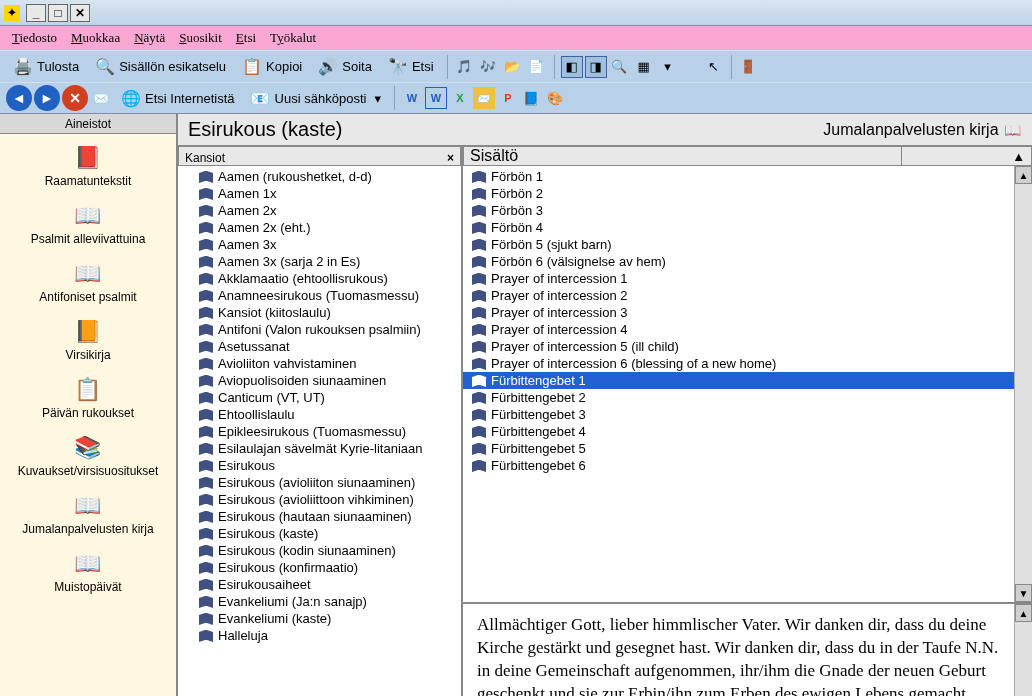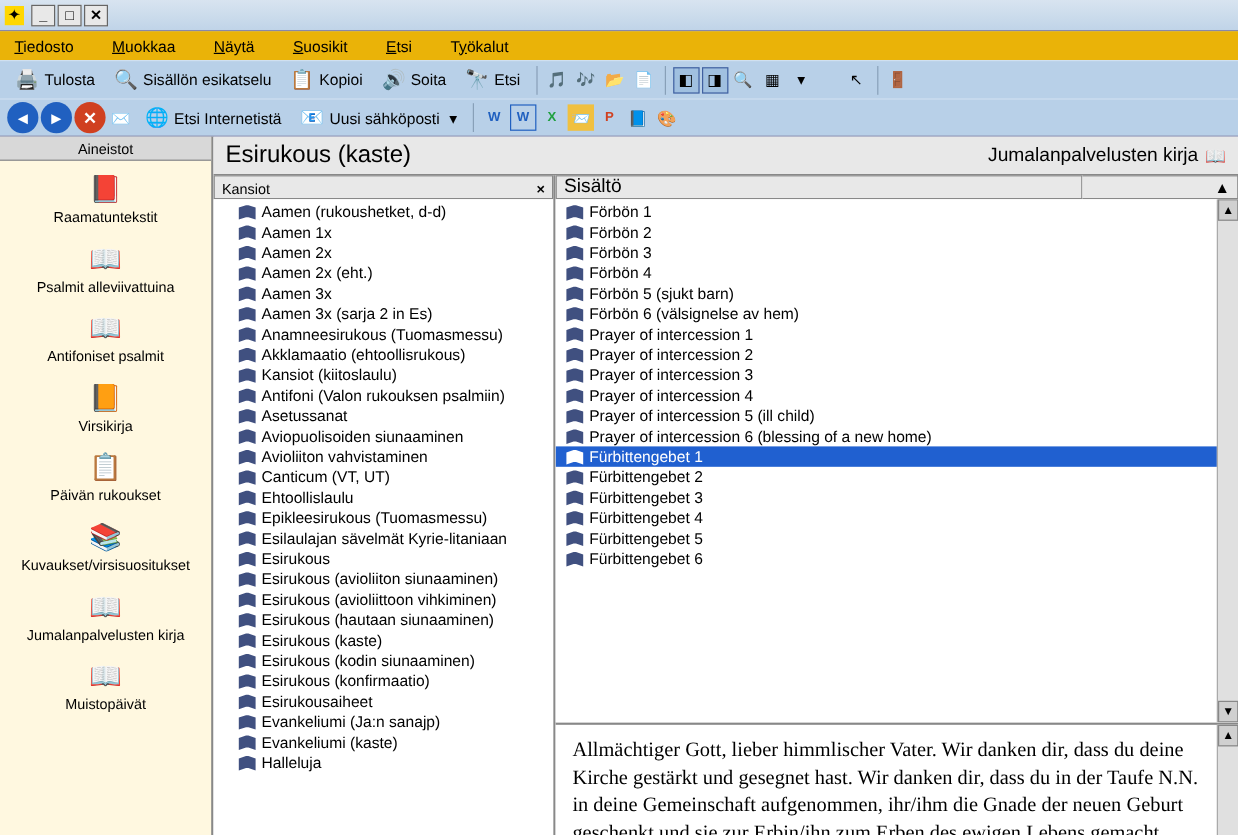--- a/index.html
+++ b/index.html
@@ -4,21 +4,21 @@
 <style>
 * { box-sizing: border-box; margin: 0; padding: 0; }
 body { font-family: Arial, sans-serif; font-size: 13px; background: #b8d0e8; width: 1032px; height: 696px; overflow: hidden; }
 
 .titlebar { height: 26px; background: linear-gradient(#d8e4f0, #c0d4e8); display: flex; align-items: center; padding: 0 4px; border-bottom: 1px solid #88a; }
 .titlebar-icon { width: 16px; height: 16px; background: #ffd700; margin-right: 6px; display: flex; align-items: center; justify-content: center; }
 .titlebar-text { flex: 1; font-size: 14px; }
 .win-btns { display: flex; gap: 2px; }
 .win-btn { width: 20px; height: 18px; border: 1px solid #666; background: #e8e8e8; display: flex; align-items: center; justify-content: center; font-size: 12px; font-weight: bold; cursor: pointer; }
 
-.menubar { height: 24px; background: #eab308; display: flex; align-items: center; padding: 0 6px; gap: 20px; }
+.menubar { height: 24px; background: #f9a8d4; display: flex; align-items: center; padding: 0 6px; gap: 2px; font-family: Liberation Serif, serif; }
 .menu-item { padding: 2px 6px; cursor: pointer; }
 .menu-item u { text-decoration: underline; }
 
 .toolbar { height: 32px; background: #b8d0e8; display: flex; align-items: center; padding: 0 6px; gap: 2px; border-top: 1px solid #d0e0f0; }
 .tb-btn { display: flex; align-items: center; gap: 4px; padding: 3px 6px; cursor: pointer; border: 1px solid transparent; }
 .tb-icon { width: 20px; height: 20px; display: inline-flex; align-items: center; justify-content: center; font-size: 16px; }
 .tb-sep { width: 1px; height: 24px; background: #88a0b8; margin: 0 4px; }
 .tb-small { width: 22px; height: 22px; border: 1px solid transparent; display: flex; align-items: center; justify-content: center; cursor: pointer; }
 .tb-small.active { border: 1px solid #4060a0; background: #a0c0e0; }
 
@@ -257,36 +257,36 @@
                 </svg>
               </span>
               <span>Aamen 3x (sarja 2 in Es)</span>
             </div>
             <div class="folder-item">
               <span class="folder-icon">
                 <svg class="book" viewBox="0 0 16 14">
                   <path fill="#405080" d="M1 3 L7 1 L7 11 L1 13 Z M9 1 L15 3 L15 13 L9 11 Z M7 1 L9 1 L9 11 L7 11 Z"></path>
                 </svg>
               </span>
+              <span>Akklamaatio (ehtoollisrukous)</span>
+            </div>
+            <div class="folder-item">
+              <span class="folder-icon">
+                <svg class="book" viewBox="0 0 16 14">
+                  <path fill="#405080" d="M1 3 L7 1 L7 11 L1 13 Z M9 1 L15 3 L15 13 L9 11 Z M7 1 L9 1 L9 11 L7 11 Z"></path>
+                </svg>
+              </span>
               <span>Anamneesirukous (Tuomasmessu)</span>
             </div>
             <div class="folder-item">
               <span class="folder-icon">
                 <svg class="book" viewBox="0 0 16 14">
                   <path fill="#405080" d="M1 3 L7 1 L7 11 L1 13 Z M9 1 L15 3 L15 13 L9 11 Z M7 1 L9 1 L9 11 L7 11 Z"></path>
                 </svg>
               </span>
-              <span>Akklamaatio (ehtoollisrukous)</span>
-            </div>
-            <div class="folder-item">
-              <span class="folder-icon">
-                <svg class="book" viewBox="0 0 16 14">
-                  <path fill="#405080" d="M1 3 L7 1 L7 11 L1 13 Z M9 1 L15 3 L15 13 L9 11 Z M7 1 L9 1 L9 11 L7 11 Z"></path>
-                </svg>
-              </span>
               <span>Kansiot (kiitoslaulu)</span>
             </div>
             <div class="folder-item">
               <span class="folder-icon">
                 <svg class="book" viewBox="0 0 16 14">
                   <path fill="#405080" d="M1 3 L7 1 L7 11 L1 13 Z M9 1 L15 3 L15 13 L9 11 Z M7 1 L9 1 L9 11 L7 11 Z"></path>
                 </svg>
               </span>
               <span>Antifoni (Valon rukouksen psalmiin)</span>
             </div>
@@ -297,29 +297,29 @@
                 </svg>
               </span>
               <span>Asetussanat</span>
             </div>
             <div class="folder-item">
               <span class="folder-icon">
                 <svg class="book" viewBox="0 0 16 14">
                   <path fill="#405080" d="M1 3 L7 1 L7 11 L1 13 Z M9 1 L15 3 L15 13 L9 11 Z M7 1 L9 1 L9 11 L7 11 Z"></path>
                 </svg>
               </span>
+              <span>Avioliiton vahvistaminen</span>
+            </div>
+            <div class="folder-item">
+              <span class="folder-icon">
+                <svg class="book" viewBox="0 0 16 14">
+                  <path fill="#405080" d="M1 3 L7 1 L7 11 L1 13 Z M9 1 L15 3 L15 13 L9 11 Z M7 1 L9 1 L9 11 L7 11 Z"></path>
+                </svg>
+              </span>
               <span>Aviopuolisoiden siunaaminen</span>
-            </div>
-            <div class="folder-item">
-              <span class="folder-icon">
-                <svg class="book" viewBox="0 0 16 14">
-                  <path fill="#405080" d="M1 3 L7 1 L7 11 L1 13 Z M9 1 L15 3 L15 13 L9 11 Z M7 1 L9 1 L9 11 L7 11 Z"></path>
-                </svg>
-              </span>
-              <span>Avioliiton vahvistaminen</span>
             </div>
             <div class="folder-item">
               <span class="folder-icon">
                 <svg class="book" viewBox="0 0 16 14">
                   <path fill="#405080" d="M1 3 L7 1 L7 11 L1 13 Z M9 1 L15 3 L15 13 L9 11 Z M7 1 L9 1 L9 11 L7 11 Z"></path>
                 </svg>
               </span>
               <span>Canticum (VT, UT)</span>
             </div>
             <div class="folder-item">

